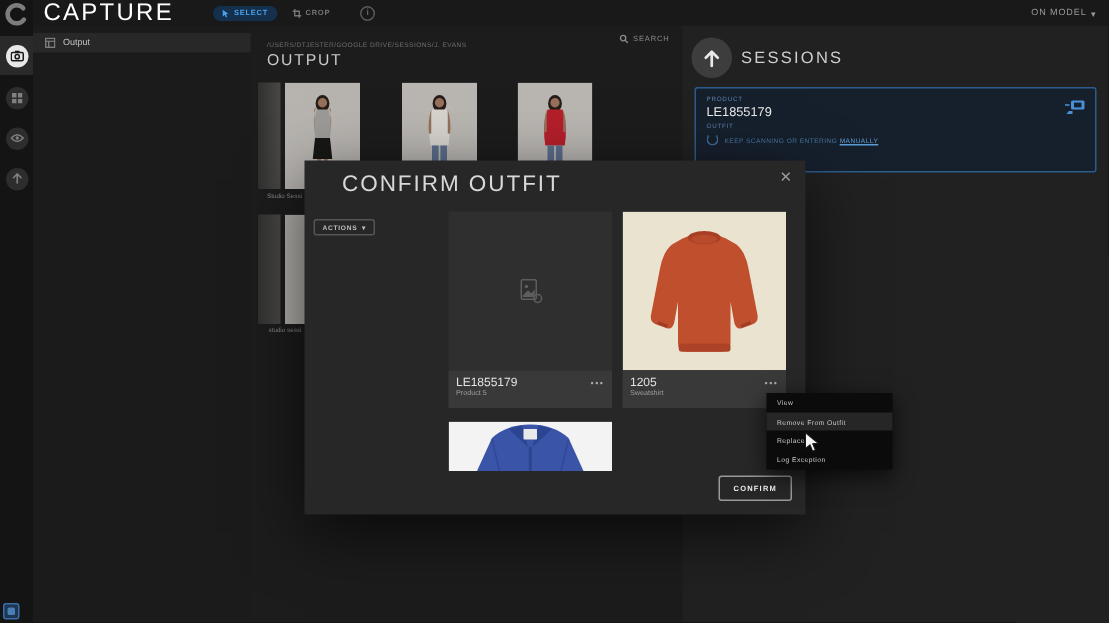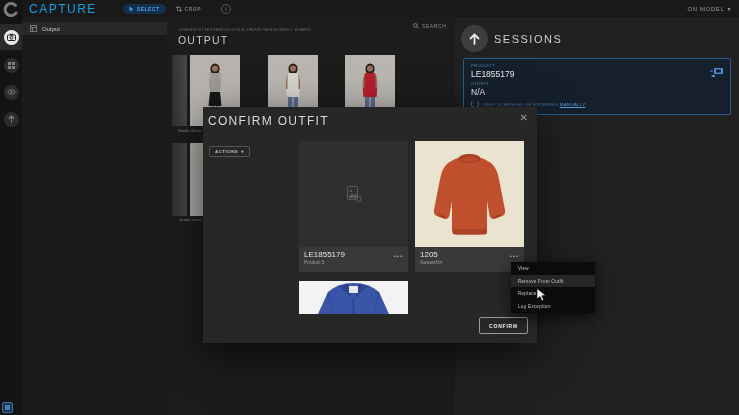--- a/index.html
+++ b/index.html
@@ -9,21 +9,21 @@
 
   
   #rail { left:0; top:0; width:22px; height:415px; background:#141414; z-index:3; }
   .rail-btn { position:absolute; left:0; width:22px; height:26px; display:flex; align-items:center; justify-content:center; }
   .rail-btn.active { background:#2a2a2a; }
   .rail-circle { width:15px; height:15px; border-radius:50%; background:#2d2d2d; display:flex; align-items:center; justify-content:center; }
   .rail-btn.active .rail-circle { background:#e8e8e8; }
 
   
   #header { left:22px; top:0; width:717px; height:17px; background:#191919; display:flex; align-items:center; z-index:2; }
-  #app-title { margin-left:7px; font-size:12px; letter-spacing:1.5px; color:#0ea5e9; }
+  #app-title { margin-left:7px; font-size:16px; letter-spacing:1.5px; color:#ffffff; }
   .hdr-btn { display:flex; align-items:center; gap:3px; font-size:5px; font-weight:bold; letter-spacing:.5px; padding:2px 6px; border-radius:6px; }
   #select-btn { margin-left:26px; background:#14304d; color:#4aa3f0; }
   #crop-btn { margin-left:4px; color:#777; }
   #info-btn { margin-left:14px; width:10px; height:10px; border:1px solid #5a5a5a; border-radius:50%; color:#8a8a8a; font-size:6px; display:flex; align-items:center; justify-content:center; }
   #mode-dd { margin-left:auto; margin-right:8px; color:#9a9a9a; font-size:6px; letter-spacing:.6px; display:flex; gap:3px; align-items:center; }
 
   
   #file-panel { left:22px; top:17px; width:145px; height:398px; background:#1b1b1b; z-index:1; }
   .tree-row { display:flex; align-items:center; gap:5px; height:13px; padding-left:8px; background:#282828; color:#c4c4c4; font-size:6px; margin-top:5px; }
 
@@ -44,21 +44,21 @@
   .box-label { font-size:4.2px; letter-spacing:.5px; color:#5b82aa; }
   .box-value { font-size:8.5px; color:#e8e8e8; margin-top:1px; margin-bottom:2px; }
   #scan-row { display:flex; align-items:center; gap:4px; margin-top:3px; }
   #spinner { width:8px; height:8px; border-radius:50%; border:1px solid #3f6a96; border-top-color:transparent; }
   #scan-text { font-size:4.4px; letter-spacing:.3px; color:#45759f; }
   #scan-text a { color:#5b9bd5; text-decoration:underline; }
   #scanner-icon { position:absolute; right:6px; top:5px; }
 
   
   #modal { left:203px; top:107px; width:334px; height:236px; background:#272727; box-shadow:0 12px 40px rgba(0,0,0,.65); z-index:5; }
-  #modal-title { position:absolute; left:5px; top:7px; font-size:12px; letter-spacing:1.3px; color:#d8d8d8; }
+  #modal-title { position:absolute; left:25px; top:7px; font-size:15px; letter-spacing:1.3px; color:#d8d8d8; }
   #modal-close { position:absolute; right:9px; top:5px; font-size:10px; color:#9a9a9a; cursor:pointer; }
   #actions-btn { position:absolute; left:6px; top:39px; border:1px solid #555; border-radius:2px; padding:2px 5px; display:flex; align-items:center; gap:3px; color:#c0c0c0; font-size:4.4px; font-weight:bold; letter-spacing:.5px; }
   .card { position:absolute; top:34px; width:109px; height:131px; }
   .card-img { width:109px; height:106px; background:#2f2f2f; display:flex; align-items:center; justify-content:center; overflow:hidden; }
   .card-img svg { display:block; width:100%; height:100%; }
   .card-footer { width:109px; height:25px; background:#393939; padding:3px 5px; position:relative; }
   .card-title { font-size:8px; color:#e2e2e2; }
   .card-sub { font-size:4.8px; color:#9c9c9c; margin-top:1px; }
   .card-dots { position:absolute; right:5px; top:6px; font-size:6px; letter-spacing:1px; color:#aaa; }
   #denim-card { position:absolute; left:96px; top:174px; width:109px; height:33px; overflow:hidden; }
@@ -227,21 +227,20 @@
     <div id="sel-circle">
       <svg width="11" height="12" viewBox="0 0 11 12">
           <path d="M5.5 11 L5.5 2 M1.5 5.5 L5.5 1.5 L9.5 5.5" fill="none" stroke="#e8e8e8" stroke-width="1.8" stroke-linecap="round" stroke-linejoin="round"></path>
         </svg>
     </div>
     <div id="sel-title">SESSIONS</div>
     <div id="product-box">
       <div class="box-label">PRODUCT</div>
       <div class="box-value">LE1855179</div>
       <div class="box-label">OUTFIT</div>
-      <div class="box-value">N/A</div>
       <div id="scan-row">
         <div id="spinner"></div>
         <div id="scan-text"><span>KEEP SCANNING OR ENTERING </span><a href="#">MANUALLY</a></div>
       </div>
       <div id="scanner-icon">
         <svg width="15" height="11" viewBox="0 0 15 11">
             <rect x="5" y="1" width="9" height="6" rx="1" fill="#4a90d9"></rect>
             <rect x="7" y="2.4" width="5" height="3.2" fill="#16202d"></rect>
             <path d="M2 10 L6 10 L6 8 L3.5 8 Z" fill="#4a90d9"></path>
             <line x1="1" y1="4" x2="4" y2="4" stroke="#4a90d9" stroke-width="1"></line>

